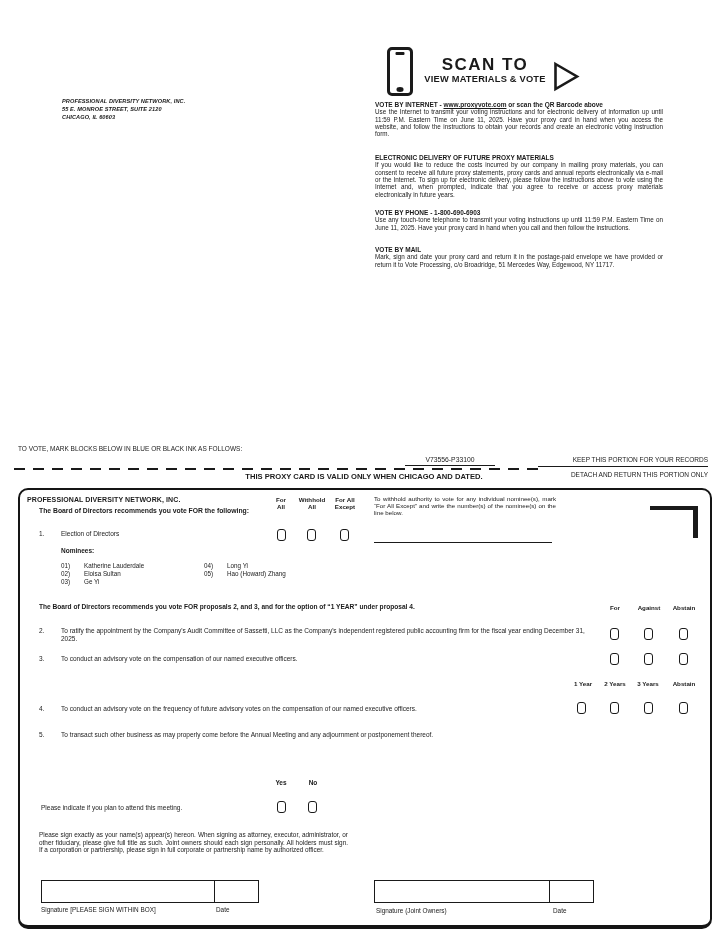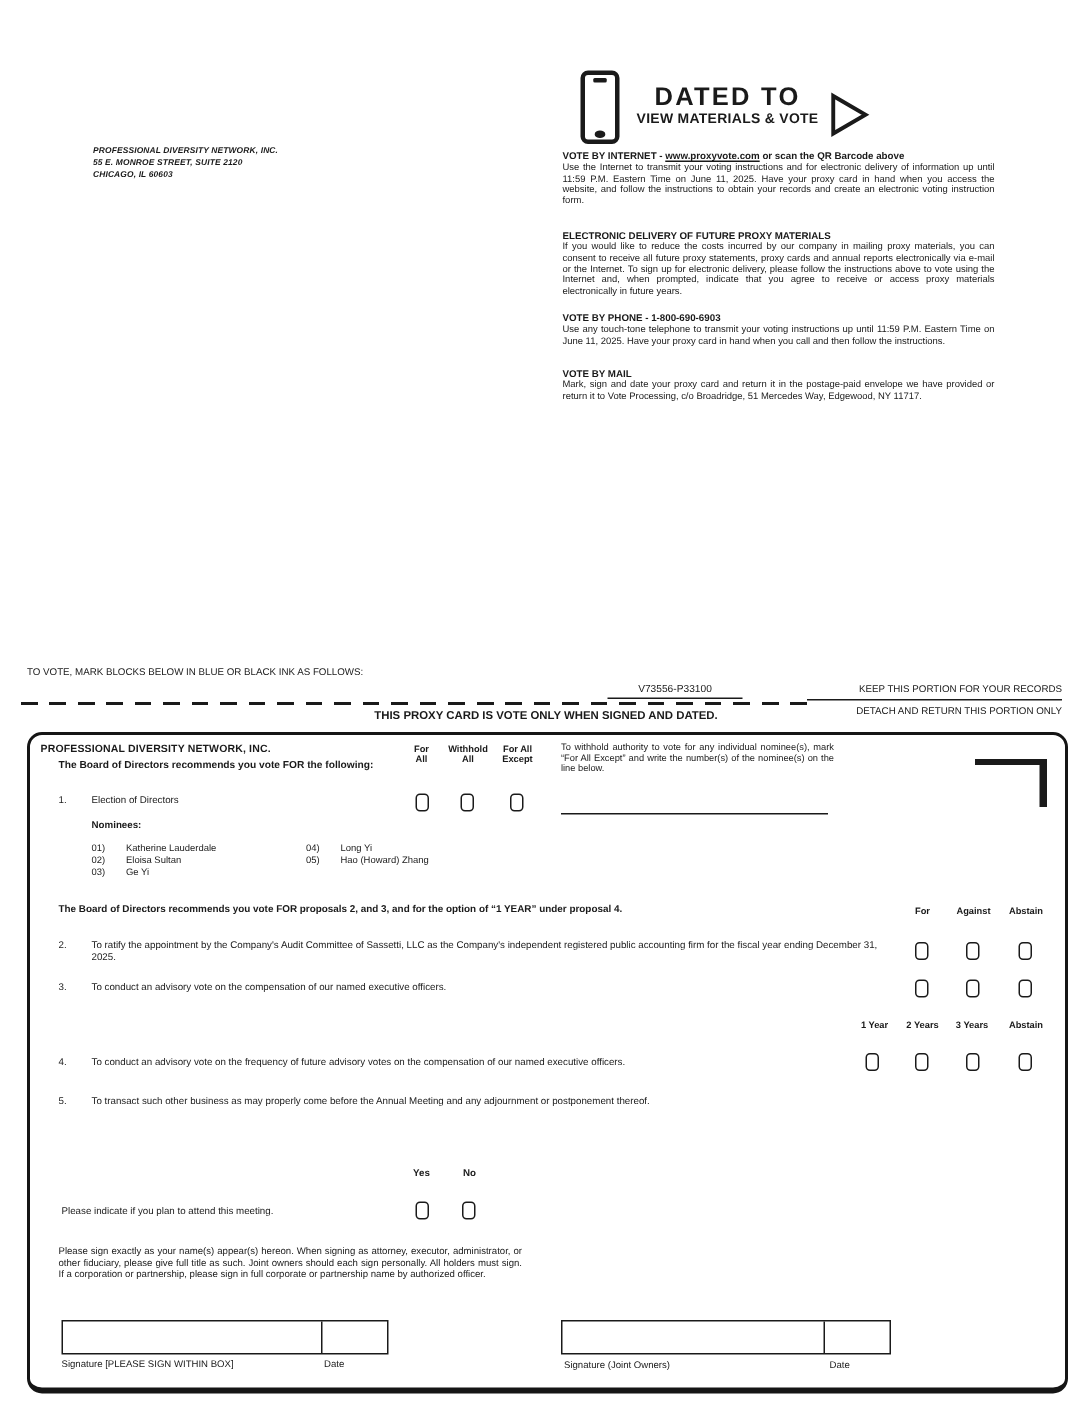--- a/index.html
+++ b/index.html
@@ -66,21 +66,21 @@
     <div>PROFESSIONAL DIVERSITY NETWORK, INC.</div>
     <div>55 E. MONROE STREET, SUITE 2120</div>
     <div>CHICAGO, IL 60603</div>
   </div>
 
   <div class="abs phone">
     <div class="phone-top"></div>
     <div class="phone-home"></div>
   </div>
   <div class="abs scanblock">
-    <div class="scan-title">DATED TO</div>
+    <div class="scan-title">SCAN TO</div>
     <div class="scan-sub">VIEW MATERIALS &amp; VOTE</div>
   </div>
   <svg class="abs arrow" width="27" height="31" viewBox="0 0 27 31">
     <path d="M2.5 3 L24 15.5 L2.5 28 Z" fill="none" stroke="#1a1a1a" stroke-width="2.6"></path>
   </svg>
 
   <div class="abs method m1">
     <div class="mtitle">
       <span>VOTE BY INTERNET - </span><span class="u">www.proxyvote.com</span><span> or scan the QR Barcode above</span>
     </div>
@@ -96,21 +96,21 @@
   </div>
   <div class="abs method m4">
     <div class="mtitle">VOTE BY MAIL</div>
     <div class="mbody">Mark, sign and date your proxy card and return it in the postage-paid envelope we have provided or return it to Vote Processing, c/o Broadridge, 51 Mercedes Way, Edgewood, NY 11717.</div>
   </div>
 
   <div class="abs tovote">TO VOTE, MARK BLOCKS BELOW IN BLUE OR BLACK INK AS FOLLOWS:</div>
   <div class="abs dashline"></div>
   <div class="abs code">V73556-P33100</div>
   <div class="abs keep">KEEP THIS PORTION FOR YOUR RECORDS</div>
-  <div class="abs validline">THIS PROXY CARD IS VOTE ONLY WHEN SIGNED AND DATED.</div>
+  <div class="abs validline">THIS PROXY CARD IS VALID ONLY WHEN CHICAGO AND DATED.</div>
   <div class="abs detach">DETACH AND RETURN THIS PORTION ONLY</div>
 
   <div class="abs card">
 
     <div class="abs company">PROFESSIONAL DIVERSITY NETWORK, INC.</div>
     <div class="abs rec1">The Board of Directors recommends you vote FOR the following:</div>
 
     <div class="abs colh" style="left:243px;top:6px;width:36px;">
       <div>For</div>
       <div>All</div>

